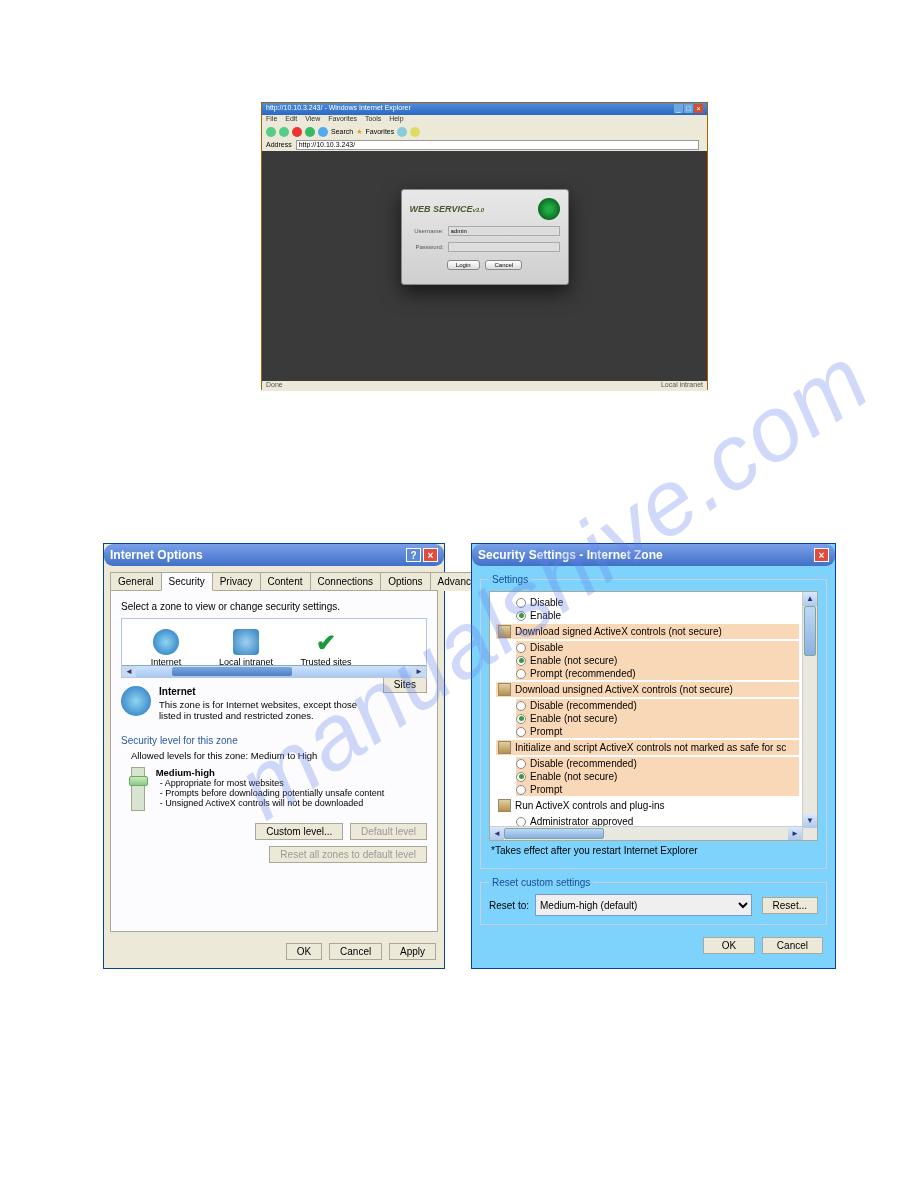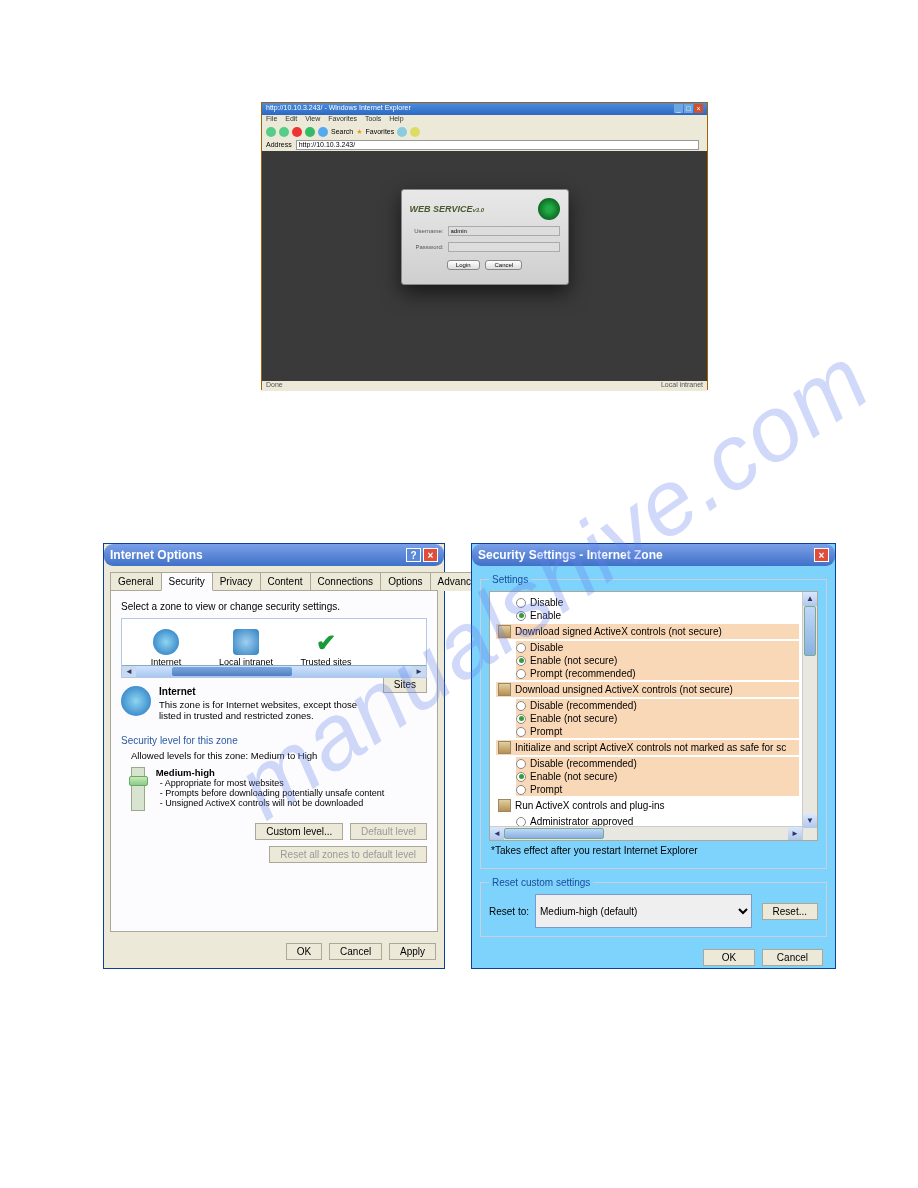--- a/index.html
+++ b/index.html
@@ -85,21 +85,21 @@
 .vscroll { position: absolute; right: 0; top: 0; width: 15px; height: 100%; background: #e8e8e0; border-left: 1px solid #ccc; }
 .vscroll .arr { height: 14px; background: linear-gradient(#d8e8ff,#b0c8e8); text-align: center; font-size: 8px; line-height: 14px; color: #336; }
 .vscroll .track { height: 208px; position: relative; }
 .vscroll .thumb { position: absolute; top: 0; left: 1px; width: 12px; height: 50px; background: linear-gradient(#c0d8f8,#8ab0e0); border: 1px solid #7a9; border-radius: 2px; }
 .hscroll { position: absolute; left: 0; bottom: 0; right: 15px; height: 14px; background: #e8e8e0; border-top: 1px solid #ccc; display: flex; }
 .hscroll .arr { width: 14px; background: linear-gradient(#d8e8ff,#b0c8e8); text-align: center; font-size: 8px; line-height: 13px; color: #336; }
 .hscroll .track { flex: 1; position: relative; }
 .hscroll .thumb { position: absolute; left: 0; top: 1px; height: 11px; width: 100px; background: linear-gradient(#c0d8f8,#8ab0e0); border: 1px solid #7a9; border-radius: 2px; }
 .note { font-size: 10px; margin: 4px 2px; }
 .reset-row { display: flex; align-items: center; gap: 6px; }
-.reset-row select { flex: 1; font-size: 10px; height: 34px; border: 1px solid #7a9acc; }
+.reset-row select { flex: 1; font-size: 10px; height: 22px; border: 1px solid #7a9acc; }
 .dlgB-footer { text-align: right; padding: 4px 12px 8px; }
 </style>
 </head>
 <body>
 
 <div class="watermark">manualshive.com</div>
 
 <div class="browser">
   <div class="browser-titlebar">
     <span>http://10.10.3.243/ - Windows Internet Explorer</span>

